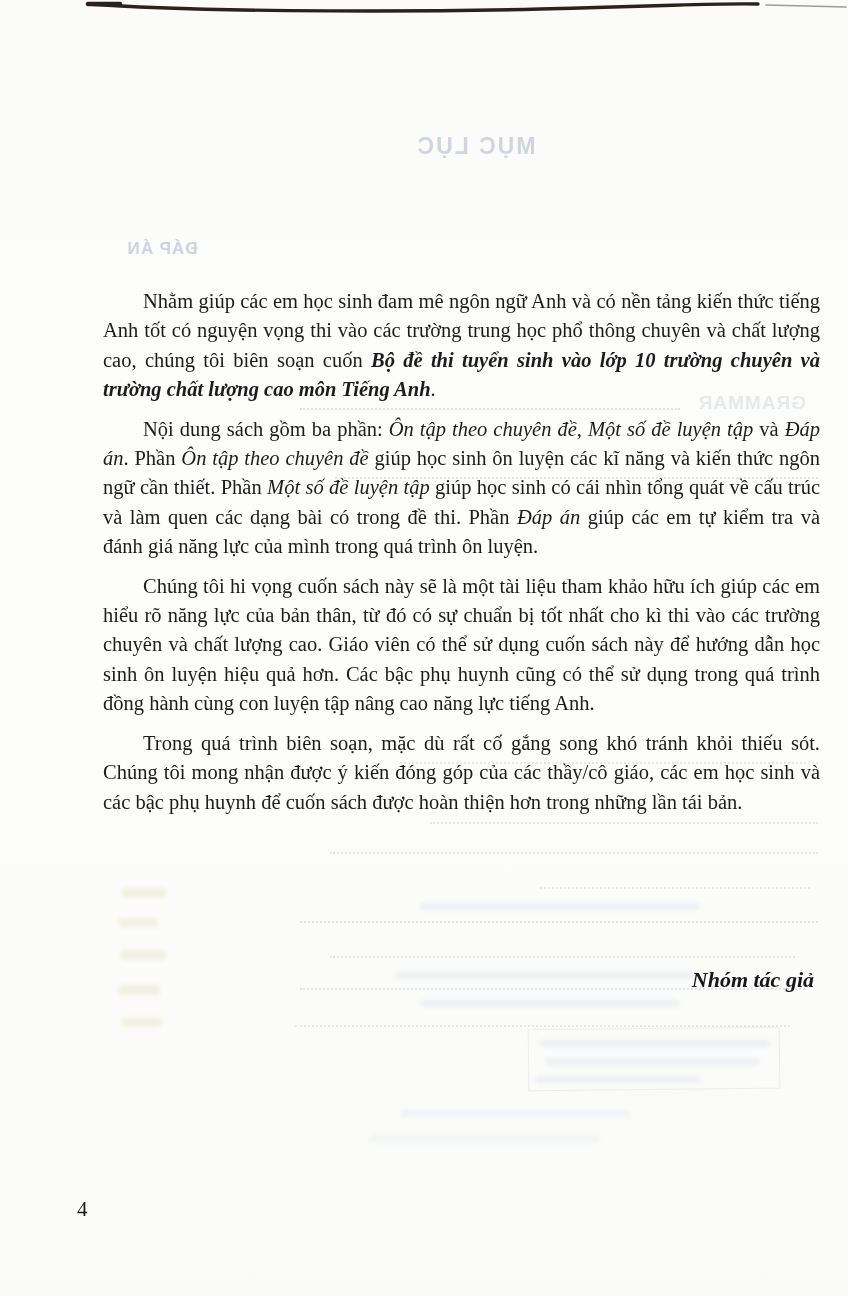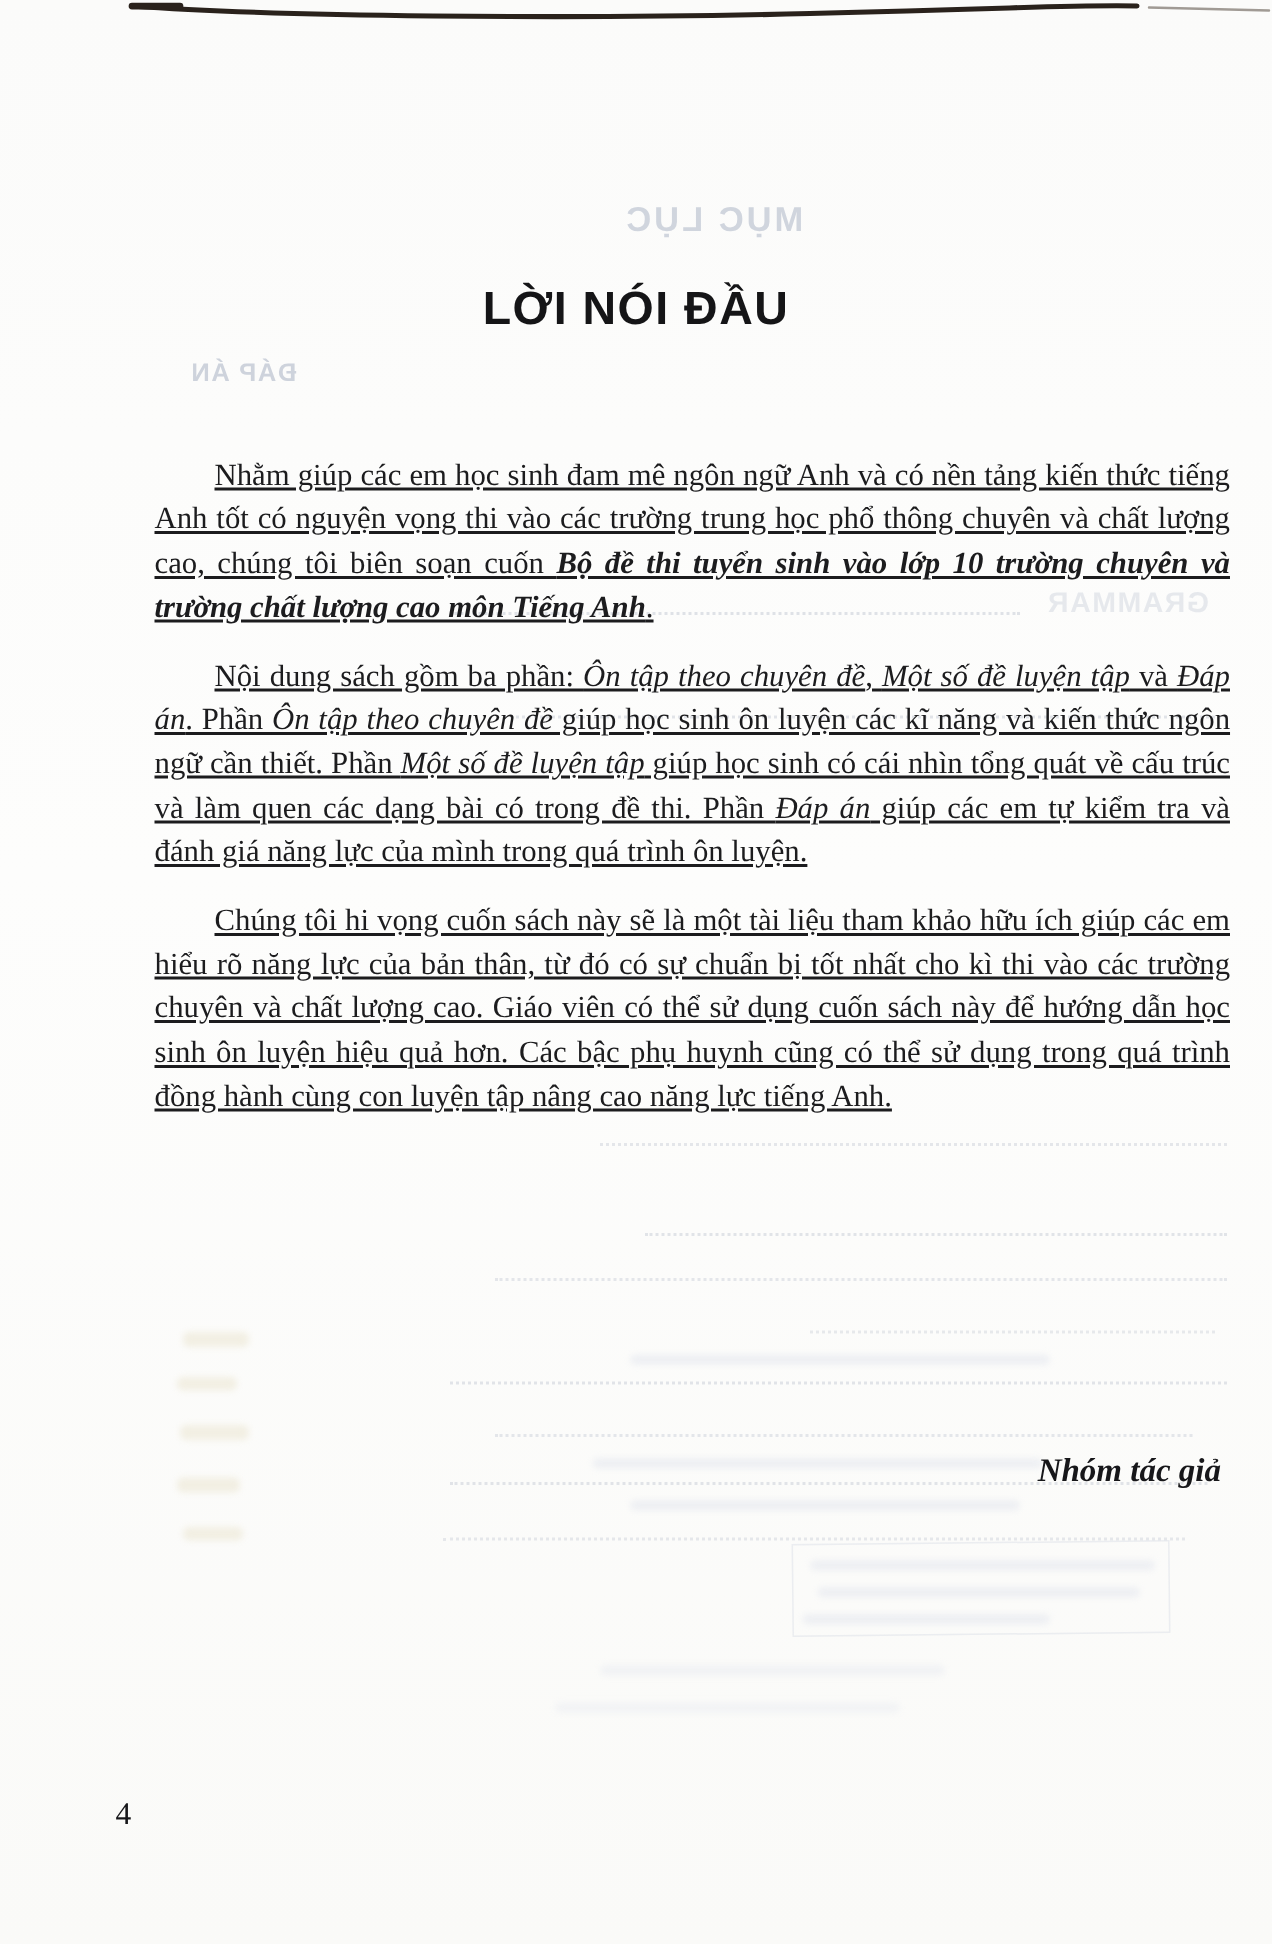--- a/index.html
+++ b/index.html
@@ -26,21 +26,21 @@
   
   .title{
     position:absolute;top:167px;left:0;right:0;text-align:center;
     font-family:"Liberation Sans", sans-serif;font-weight:700;
     font-size:31px;letter-spacing:1px;color:#151517;
   }
   .body-text{
     position:absolute;top:287px;left:103px;width:717px;
     font-size:20.5px;line-height:29.4px;text-align:justify;
   }
-  .para{margin:16px 0 10px;text-indent:40px;text-decoration:underline;}
+  .para{margin:0 0 10px;text-indent:40px;}
   .seg{font-style:normal;font-weight:400;}
   .it{font-style:italic;}
   .bi{font-style:italic;font-weight:700;}
   .signature{
     position:absolute;top:967px;right:34px;
     font-size:22px;font-weight:700;font-style:italic;color:#17171a;
   }
   .page-number{position:absolute;top:1197px;left:77px;font-size:21px;color:#17171a;}
 </style>
 </head>
@@ -78,24 +78,24 @@
   <div class="smudge" style="top:1110px;left:400px;width:230px;height:7px;opacity:.4;"></div>
   <div class="smudge" style="top:1135px;left:370px;width:230px;height:7px;opacity:.35;"></div>
   <div class="ghost-box"></div>
 
   <div class="ysmudge" style="top:888px;left:122px;width:44px;height:10px;"></div>
   <div class="ysmudge" style="top:918px;left:118px;width:40px;height:9px;"></div>
   <div class="ysmudge" style="top:950px;left:120px;width:46px;height:10px;"></div>
   <div class="ysmudge" style="top:985px;left:118px;width:42px;height:10px;"></div>
   <div class="ysmudge" style="top:1018px;left:122px;width:40px;height:9px;"></div>
 
-  <h1 class="title">LỜI NÓI ĐẦU</h1>
 
   <div class="body-text">
       <p class="para"><span class="seg">Nhằm giúp các em học sinh đam mê ngôn ngữ Anh và có nền tảng kiến thức tiếng Anh tốt có nguyện vọng thi vào các trường trung học phổ thông chuyên và chất lượng cao, chúng tôi biên soạn cuốn </span><span class="seg bi">Bộ đề thi tuyển sinh vào lớp 10 trường chuyên và trường chất lượng cao môn Tiếng Anh</span><span class="seg">.</span></p>
       <p class="para"><span class="seg">Nội dung sách gồm ba phần: </span><span class="seg it">Ôn tập theo chuyên đề</span><span class="seg">, </span><span class="seg it">Một số đề luyện tập</span><span class="seg"> và </span><span class="seg it">Đáp án</span><span class="seg">. Phần </span><span class="seg it">Ôn tập theo chuyên đề</span><span class="seg"> giúp học sinh ôn luyện các kĩ năng và kiến thức ngôn ngữ cần thiết. Phần </span><span class="seg it">Một số đề luyện tập</span><span class="seg"> giúp học sinh có cái nhìn tổng quát về cấu trúc và làm quen các dạng bài có trong đề thi. Phần </span><span class="seg it">Đáp án</span><span class="seg"> giúp các em tự kiểm tra và đánh giá năng lực của mình trong quá trình ôn luyện.</span></p>
       <p class="para"><span class="seg">Chúng tôi hi vọng cuốn sách này sẽ là một tài liệu tham khảo hữu ích giúp các em hiểu rõ năng lực của bản thân, từ đó có sự chuẩn bị tốt nhất cho kì thi vào các trường chuyên và chất lượng cao. Giáo viên có thể sử dụng cuốn sách này để hướng dẫn học sinh ôn luyện hiệu quả hơn. Các bậc phụ huynh cũng có thể sử dụng trong quá trình đồng hành cùng con luyện tập nâng cao năng lực tiếng Anh.</span></p>
+      <p class="para"><span class="seg">Trong quá trình biên soạn, mặc dù rất cố gắng song khó tránh khỏi thiếu sót. Chúng tôi mong nhận được ý kiến đóng góp của các thầy/cô giáo, các em học sinh và các bậc phụ huynh để cuốn sách được hoàn thiện hơn trong những lần tái bản.</span></p>
     </div>
 
   <div class="signature">Nhóm tác giả</div>
 
   <div class="page-number">4</div>
 </div>
 
 </body></html>

